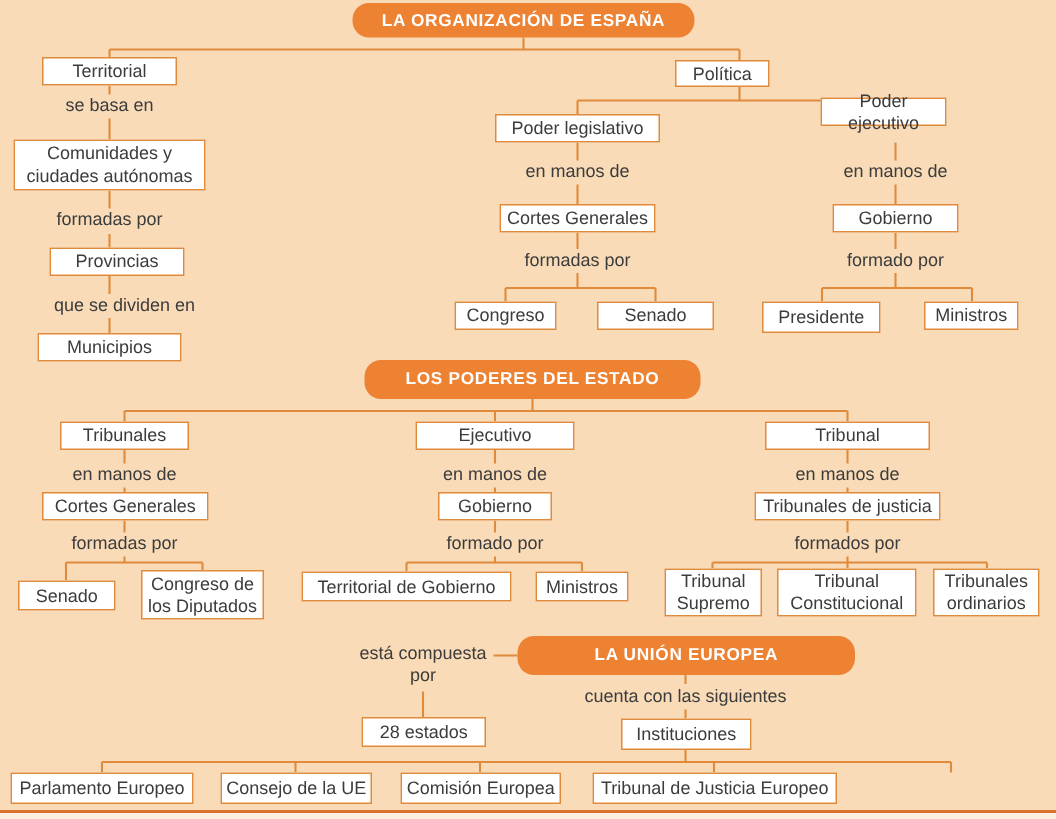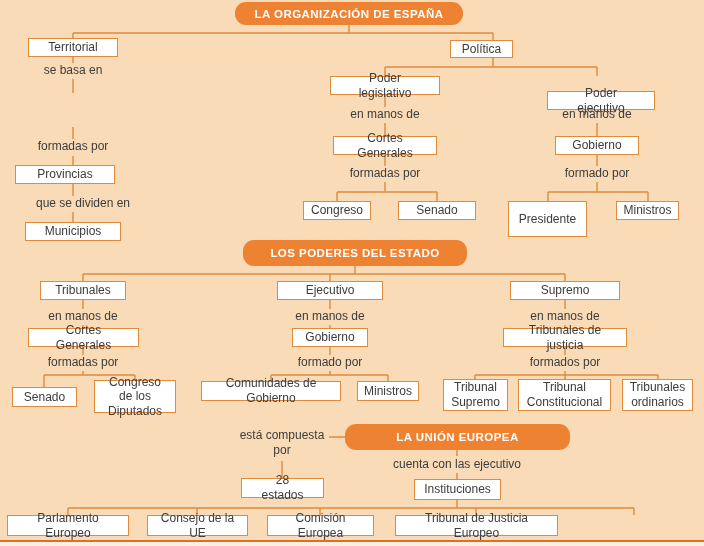--- a/index.html
+++ b/index.html
@@ -7,21 +7,21 @@
   body { font-family:"Liberation Sans", sans-serif; }
   #canvas {
     position:relative; width:704px; height:546px;
     background:#F9DBB8; overflow:hidden;
   }
   svg.connectors { position:absolute; left:0; top:0; width:704px; height:546px; }
   .node {
     position:absolute; background:#FFFFFF; border:1.4px solid #E08A3C;
     display:flex; align-items:center; justify-content:center;
     text-align:center; font-size:12px; color:#3C3C3C; line-height:1.22;
-    padding:0 12px;
+    padding:0 2px;
   }
   .title-node {
     position:absolute; background:#ED8233; color:#FFFFFF;
     font-weight:bold; font-size:11.5px; letter-spacing:.45px;
     display:flex; align-items:center; justify-content:center; text-align:center;border-radius:11px;
   }
   .link-label {
     position:absolute; font-size:12px; color:#3C3C3C;
     text-align:center; line-height:1.25;
   }
@@ -47,71 +47,72 @@
     <path d="M565,300 V309 M565,325 V328 M565,347 V355 M565,371 V375 M475,375 H658 M475,375 V379 M565,375 V379 M658,375 V379"></path>
 
     <path d="M329,437 H345 M282,461 V478"></path>
     <path d="M457,450 V456 M457,473 V479 M457,500 V508 M68,508 H634 M68,508 V515 M197,508 V515 M320,508 V515 M476,508 V515 M634,508 V515"></path>
   </svg>
 
   <div class="title-node" style="left:235px;top:2px;width:228px;height:23px">LA ORGANIZACIÓN DE ESPAÑA</div>
 
   <div class="node" style="left:28px;top:38px;width:90px;height:19px">Territorial</div>
   <div class="link-label" style="left:38px;top:63px;width:70px">se basa en</div>
+  <div class="node" style="left:9px;top:93px;width:128px;height:34px">Comunidades y ciudades autónomas</div>
   <div class="link-label" style="left:28px;top:139px;width:90px">formadas por</div>
-  <div class="node" style="left:15px;top:165px;width:100px;height:19px">Provincias</div>
+  <div class="node" style="left:33px;top:165px;width:90px;height:19px">Provincias</div>
   <div class="link-label" style="left:28px;top:196px;width:110px">que se dividen en</div>
   <div class="node" style="left:25px;top:222px;width:96px;height:19px">Municipios</div>
 
   <div class="node" style="left:450px;top:40px;width:63px;height:18px">Política</div>
 
   <div class="node" style="left:330px;top:76px;width:110px;height:19px">Poder legislativo</div>
   <div class="link-label" style="left:345px;top:107px;width:80px">en manos de</div>
   <div class="node" style="left:333px;top:136px;width:104px;height:19px">Cortes Generales</div>
   <div class="link-label" style="left:340px;top:166px;width:90px">formadas por</div>
   <div class="node" style="left:303px;top:201px;width:68px;height:19px">Congreso</div>
   <div class="node" style="left:398px;top:201px;width:78px;height:19px">Senado</div>
 
-  <div class="node" style="left:547px;top:91px;width:108px;height:19px">Poder ejecutivo</div>
+  <div class="node" style="left:547px;top:65px;width:84px;height:19px">Poder ejecutivo</div>
   <div class="link-label" style="left:557px;top:107px;width:80px">en manos de</div>
   <div class="node" style="left:555px;top:136px;width:84px;height:19px">Gobierno</div>
   <div class="link-label" style="left:552px;top:166px;width:90px">formado por</div>
-  <div class="node" style="left:508px;top:201px;width:79px;height:36px">Presidente</div>
+  <div class="node" style="left:508px;top:201px;width:79px;height:21px">Presidente</div>
   <div class="node" style="left:616px;top:201px;width:63px;height:19px">Ministros</div>
 
   <div class="title-node" style="left:243px;top:240px;width:224px;height:26px">LOS PODERES DEL ESTADO</div>
 
   <div class="node" style="left:40px;top:281px;width:86px;height:19px">Tribunales</div>
   <div class="link-label" style="left:43px;top:309px;width:80px">en manos de</div>
   <div class="node" style="left:28px;top:328px;width:111px;height:19px">Cortes Generales</div>
   <div class="link-label" style="left:38px;top:355px;width:90px">formadas por</div>
   <div class="node" style="left:12px;top:387px;width:65px;height:20px">Senado</div>
   <div class="node" style="left:94px;top:380px;width:82px;height:33px">Congreso de los Diputados</div>
 
   <div class="node" style="left:277px;top:281px;width:106px;height:19px">Ejecutivo</div>
   <div class="link-label" style="left:290px;top:309px;width:80px">en manos de</div>
   <div class="node" style="left:292px;top:328px;width:76px;height:19px">Gobierno</div>
   <div class="link-label" style="left:285px;top:355px;width:90px">formado por</div>
-  <div class="node" style="left:201px;top:381px;width:140px;height:20px">Comunidades de Gobierno</div>
+  <div class="node" style="left:201px;top:381px;width:140px;height:20px">Territorial de Gobierno</div>
   <div class="node" style="left:357px;top:381px;width:62px;height:20px">Ministros</div>
 
-  <div class="node" style="left:510px;top:281px;width:110px;height:19px">Supremo</div>
+  <div class="node" style="left:510px;top:281px;width:110px;height:19px">Tribunal</div>
   <div class="link-label" style="left:525px;top:309px;width:80px">en manos de</div>
   <div class="node" style="left:503px;top:328px;width:124px;height:19px">Tribunales de justicia</div>
   <div class="link-label" style="left:520px;top:355px;width:90px">formados por</div>
   <div class="node" style="left:443px;top:379px;width:65px;height:32px">Tribunal Supremo</div>
   <div class="node" style="left:622px;top:379px;width:71px;height:32px">Tribunales ordinarios</div>
   <div class="node" style="left:518px;top:379px;width:93px;height:32px">Tribunal Constitucional</div>
 
   <div class="title-node" style="left:345px;top:424px;width:225px;height:26px">LA UNIÓN EUROPEA</div>
 
   <div class="link-label" style="left:236px;top:428px;width:92px">está compuesta por</div>
   <div class="node" style="left:241px;top:478px;width:83px;height:20px">28 estados</div>
 
-  <div class="link-label" style="left:377px;top:457px;width:160px">cuenta con las ejecutivo</div>
+  <div class="link-label" style="left:377px;top:457px;width:160px">cuenta con las siguientes</div>
   <div class="node" style="left:414px;top:479px;width:87px;height:21px">Instituciones</div>
 
   <div class="node" style="left:7px;top:515px;width:122px;height:21px">Parlamento Europeo</div>
   <div class="node" style="left:147px;top:515px;width:101px;height:21px">Consejo de la UE</div>
   <div class="node" style="left:267px;top:515px;width:107px;height:21px">Comisión Europea</div>
   <div class="node" style="left:395px;top:515px;width:163px;height:21px">Tribunal de Justicia Europeo</div>
 
   <div class="footer-rule"></div>
   <div class="footer-strip"></div>
 </div>

